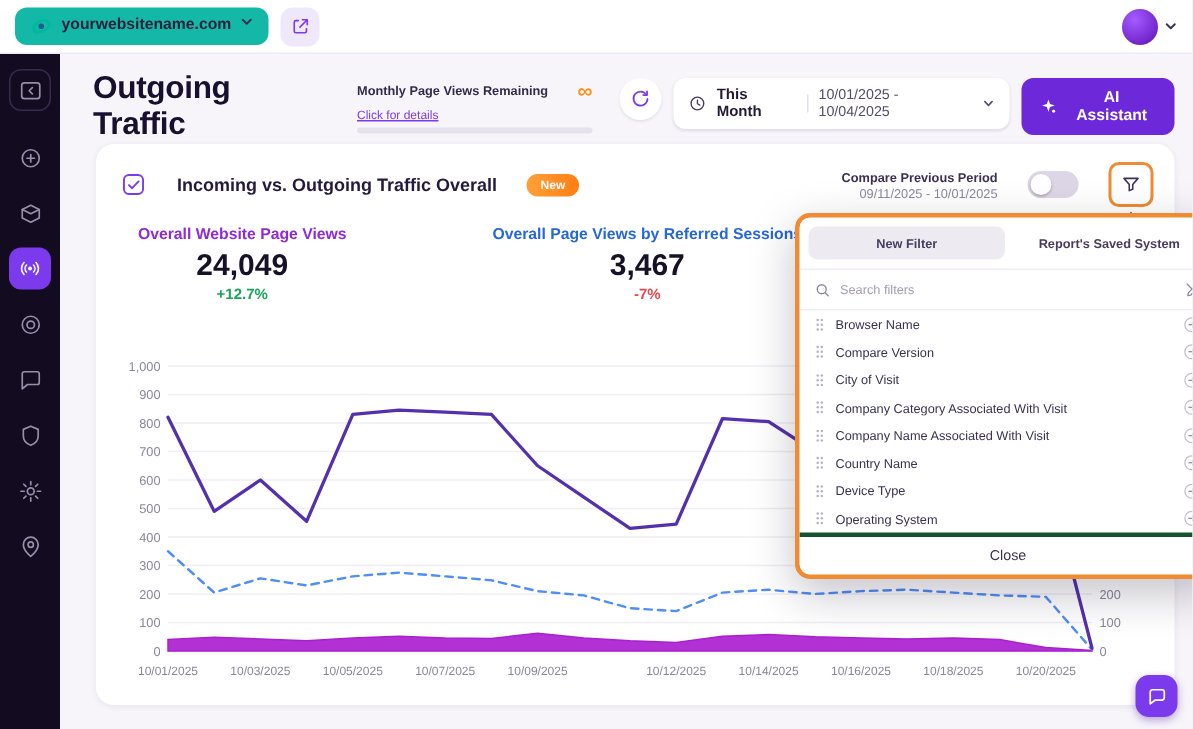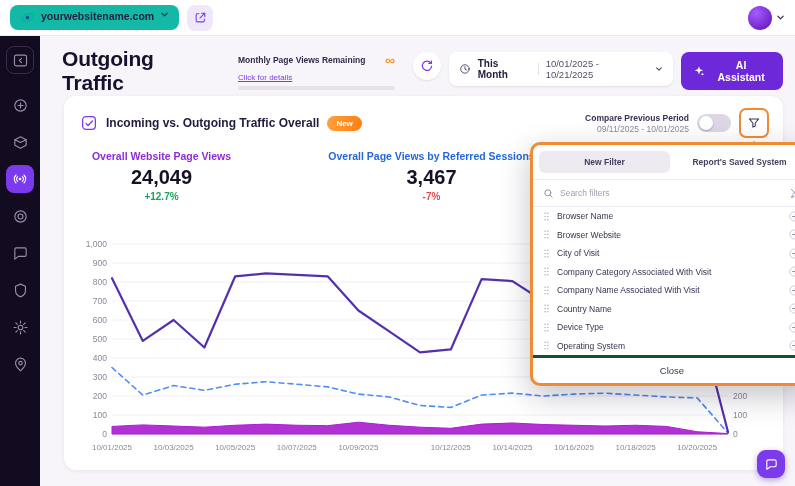--- a/index.html
+++ b/index.html
@@ -38,21 +38,21 @@
   .hdr-right{margin-left:auto;display:flex;align-items:flex-start;gap:8px}
   .refresh-btn{width:28px;height:28px;border-radius:50%;border:none;background:#fff;box-shadow:0 1px 2px rgba(30,20,60,.1);display:flex;align-items:center;justify-content:center;cursor:pointer}
   .period-pill{display:flex;align-items:center;gap:7px;background:#fff;border-radius:8px;padding:6px 10px;box-shadow:0 1px 2px rgba(30,20,60,.1);cursor:pointer}
   .period-label{font-size:10px;font-weight:bold;color:#231a38}
   .vdiv{width:1px;height:12px;background:#e4e0ea}
   .period-range{font-size:9.5px;color:#554d68}
   .ai-btn{display:flex;align-items:center;gap:6px;background:#6d28d9;border:none;border-radius:8px;color:#fff;font-size:10.5px;font-weight:bold;padding:7px 12px;cursor:pointer;font-family:inherit}
 
   
   .card{position:absolute;left:24px;right:12px;top:60px;bottom:16px;background:#fff;border-radius:12px;box-shadow:0 1px 4px rgba(30,20,60,.07)}
-  .card-header{display:flex;align-items:center;gap:8px;padding:12px 14px 0 16px}
+  .card-header{display:flex;align-items:center;gap:20px;padding:12px 14px 0 16px}
   .card-title{font-size:12px;font-weight:bold;color:#241a3d}
   .badge{background:linear-gradient(90deg,#ffa03a,#ff7f11);color:#fff;font-size:8px;font-weight:bold;padding:3px 9px;border-radius:10px}
   .compare{margin-left:auto;text-align:right}
   .compare-label{font-size:8.5px;font-weight:bold;color:#3b2f56}
   .compare-range{font-size:8.5px;color:#8d87a0;margin-top:1px}
   .toggle{width:34px;height:18px;border-radius:9px;background:#dcd6e6;position:relative;cursor:pointer;flex:0 0 auto}
   .toggle .knob{position:absolute;left:2px;top:2px;width:14px;height:14px;border-radius:50%;background:#fff;box-shadow:0 1px 2px rgba(0,0,0,.25)}
   .filter-btn-wrap{position:relative;flex:0 0 auto}
   .filter-btn{width:30px;height:30px;background:#fff;border:2.5px solid #ef8b33;border-radius:7px;display:flex;align-items:center;justify-content:center;cursor:pointer}
   .panel-caret{position:absolute;left:50%;transform:translateX(-50%);top:32px}
@@ -194,21 +194,21 @@
               <path class="icon" d="M19.5 3.2v4.3h-4.3" stroke="#7c3aed" stroke-width="2"></path>
             </svg>
         </button>
         <div class="period-pill">
           <svg width="12" height="12" viewBox="0 0 24 24">
               <circle class="icon" cx="12" cy="12" r="8.5" stroke="#46395f" stroke-width="1.8"></circle>
               <path class="icon" d="M12 7.5v4.8l3.2 1.9" stroke="#46395f" stroke-width="1.8"></path>
             </svg>
           <span class="period-label">This Month</span>
           <span class="vdiv"></span>
-          <span class="period-range">10/01/2025 - 10/21/2025</span>
+          <span class="period-range">10/01/2025 - 10/04/2025</span>
           <svg width="8" height="8" viewBox="0 0 10 10">
               <path class="icon" d="M2 3.5l3 3 3-3" stroke="#554d68" stroke-width="1.4"></path>
             </svg>
         </div>
         <button class="ai-btn">
           <svg width="12" height="12" viewBox="0 0 24 24">
               <path d="M12 2.5l2.1 6.1 6.4 2.1-6.4 2.1L12 19l-2.1-6.2-6.4-2.1 6.4-2.1z" fill="#fff"></path>
               <circle cx="19" cy="18.5" r="2" fill="#fff"></circle>
             </svg>
           <span>AI Assistant</span>
@@ -348,21 +348,21 @@
             <svg width="7" height="11" viewBox="0 0 14 24">
               <g fill="#b8b1c6">
                 <circle cx="4" cy="5" r="1.8"></circle>
                 <circle cx="4" cy="12" r="1.8"></circle>
                 <circle cx="4" cy="19" r="1.8"></circle>
                 <circle cx="10" cy="5" r="1.8"></circle>
                 <circle cx="10" cy="12" r="1.8"></circle>
                 <circle cx="10" cy="19" r="1.8"></circle>
               </g>
             </svg>
-            <span>Browser Website</span>
+            <span>Compare Version</span>
             <svg width="13" height="13" viewBox="0 0 24 24">
               <circle class="icon" cx="12" cy="12" r="8.5" stroke="#c2bccf" stroke-width="1.5"></circle>
               <path class="icon" d="M8.5 12h7M13 9.5l2.5 2.5-2.5 2.5" stroke="#7a7290" stroke-width="1.5"></path>
             </svg>
           </div>
         <div class="fp-item">
             <svg width="7" height="11" viewBox="0 0 14 24">
               <g fill="#b8b1c6">
                 <circle cx="4" cy="5" r="1.8"></circle>
                 <circle cx="4" cy="12" r="1.8"></circle>

